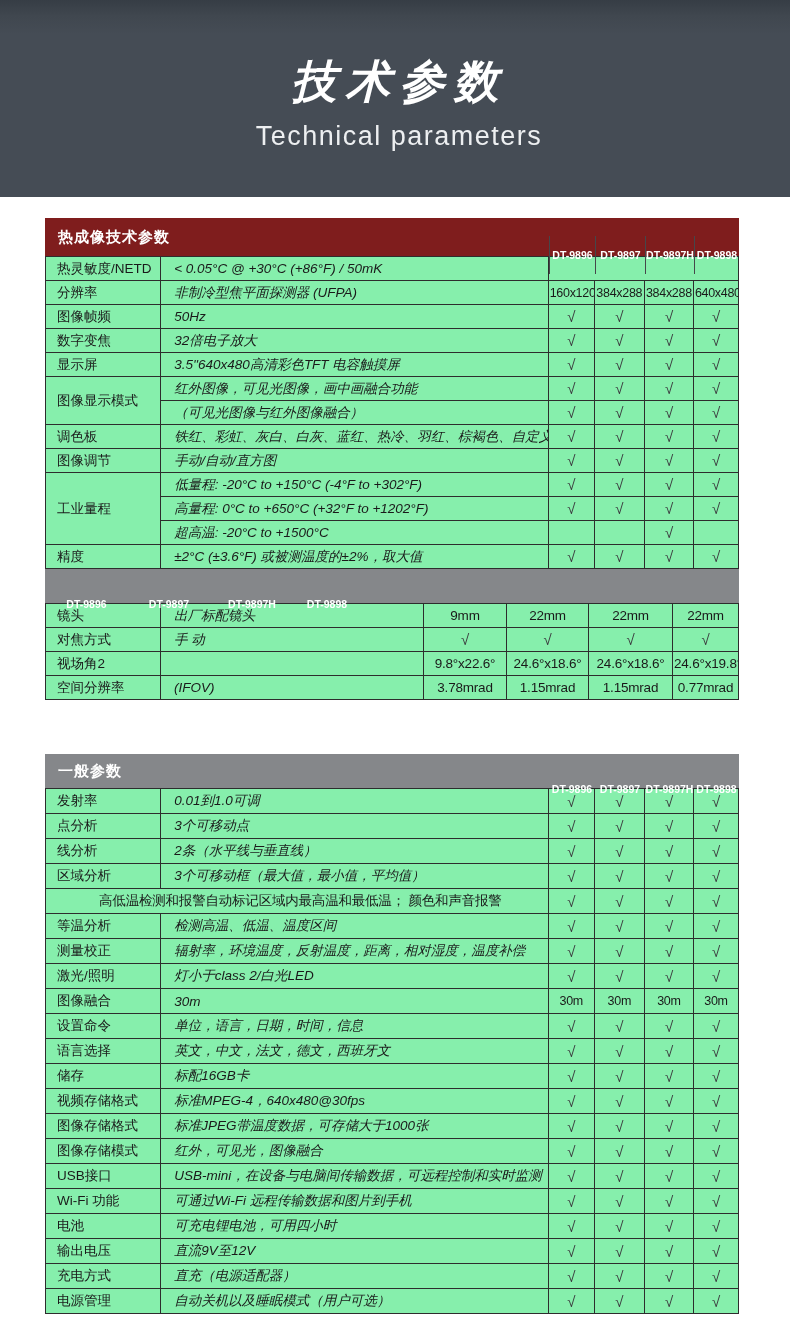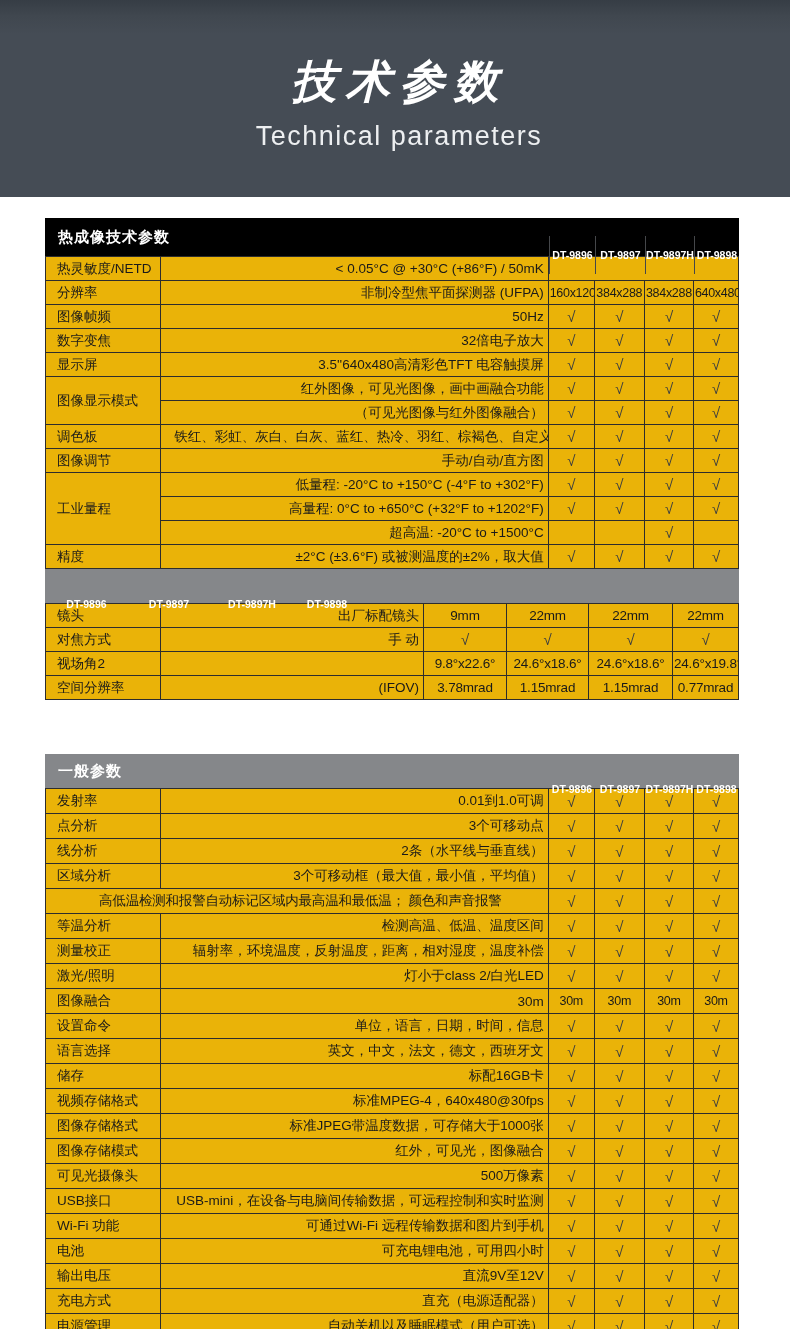--- a/index.html
+++ b/index.html
@@ -27,49 +27,49 @@
     margin-top: 9px; font-weight: normal; margin-left: 8px;
   }
 
   
   .content { padding: 21px 45px 20px 45px; }
   .tbl { width: 694px; }
   #tbl-general { margin-top: 54px; }
 
   
   .bar { display: flex; align-items: center; width: 694px; }
-  .bar.dark { background: #000000; height: 38px; }
+  .bar.dark { background: #7f1d1d; height: 38px; }
   .bar.gray { background: #85878a; height: 34px; }
   .bar-title {
     flex: 1; color: #ffffff; font-weight: bold; font-size: 15px;
     padding-left: 13px; letter-spacing: 1px; white-space: nowrap;
   }
   .bar-models { display: flex; height: 100%; align-items: center; margin-top: 36px; }
   .bar .model {
     color: #ffffff; font-weight: bold; font-size: 10.5px;
     text-align: center; white-space: nowrap;
     display: flex; align-items: center; justify-content: center; height: 100%;
   }
   .bar.dark .model { border-left: 1px solid #45474a; }
 
   
-  table.t { border-collapse: collapse; table-layout: fixed; width: 694px; background: #eab308; }
+  table.t { border-collapse: collapse; table-layout: fixed; width: 694px; background: #86efac; }
   table.t td {
     border: 1px solid #2d2d2d;
     height: 24px;
     padding: 2px 4px;
     vertical-align: middle;
     font-size: 13.5px;
     color: #1a1a1a;
     overflow: hidden;
     white-space: nowrap;
   }
   #tbl-general table.t td { height: 25px; }
   table.t td.label  { padding-left: 11px; text-align: left; }
-  table.t td.value  { padding-left: 13px; text-align: right; }
+  table.t td.value  { padding-left: 13px; text-align: left; font-style: italic; }
   table.t td.merged { padding-left: 11px; text-align: center; letter-spacing: -0.2px; }
   table.t td.mcell  { text-align: center; padding: 2px 1px; font-size: 12.5px; letter-spacing: -0.3px; }
   table.t.wide td.mcell { font-size: 13.5px; letter-spacing: -0.2px; }
   .chk { font-size: 15px; color: #3c3e40; }
 </style>
 </head>
 <body>
 
 <div class="page">
   <header class="banner">
@@ -383,28 +383,20 @@
             </tr>
             <tr class="row">
               <td class="label">图像存储模式</td>
               <td class="value">红外，可见光，图像融合</td>
               <td class="mcell"><span class="chk">√</span></td>
               <td class="mcell"><span class="chk">√</span></td>
               <td class="mcell"><span class="chk">√</span></td>
               <td class="mcell"><span class="chk">√</span></td>
             </tr>
             <tr class="row">
-              <td class="label">可见光摄像头</td>
-              <td class="value">500万像素</td>
-              <td class="mcell"><span class="chk">√</span></td>
-              <td class="mcell"><span class="chk">√</span></td>
-              <td class="mcell"><span class="chk">√</span></td>
-              <td class="mcell"><span class="chk">√</span></td>
-            </tr>
-            <tr class="row">
               <td class="label">USB接口</td>
               <td class="value">USB-mini，在设备与电脑间传输数据，可远程控制和实时监测</td>
               <td class="mcell"><span class="chk">√</span></td>
               <td class="mcell"><span class="chk">√</span></td>
               <td class="mcell"><span class="chk">√</span></td>
               <td class="mcell"><span class="chk">√</span></td>
             </tr>
             <tr class="row">
               <td class="label">Wi-Fi 功能</td>
               <td class="value">可通过Wi-Fi 远程传输数据和图片到手机</td>

